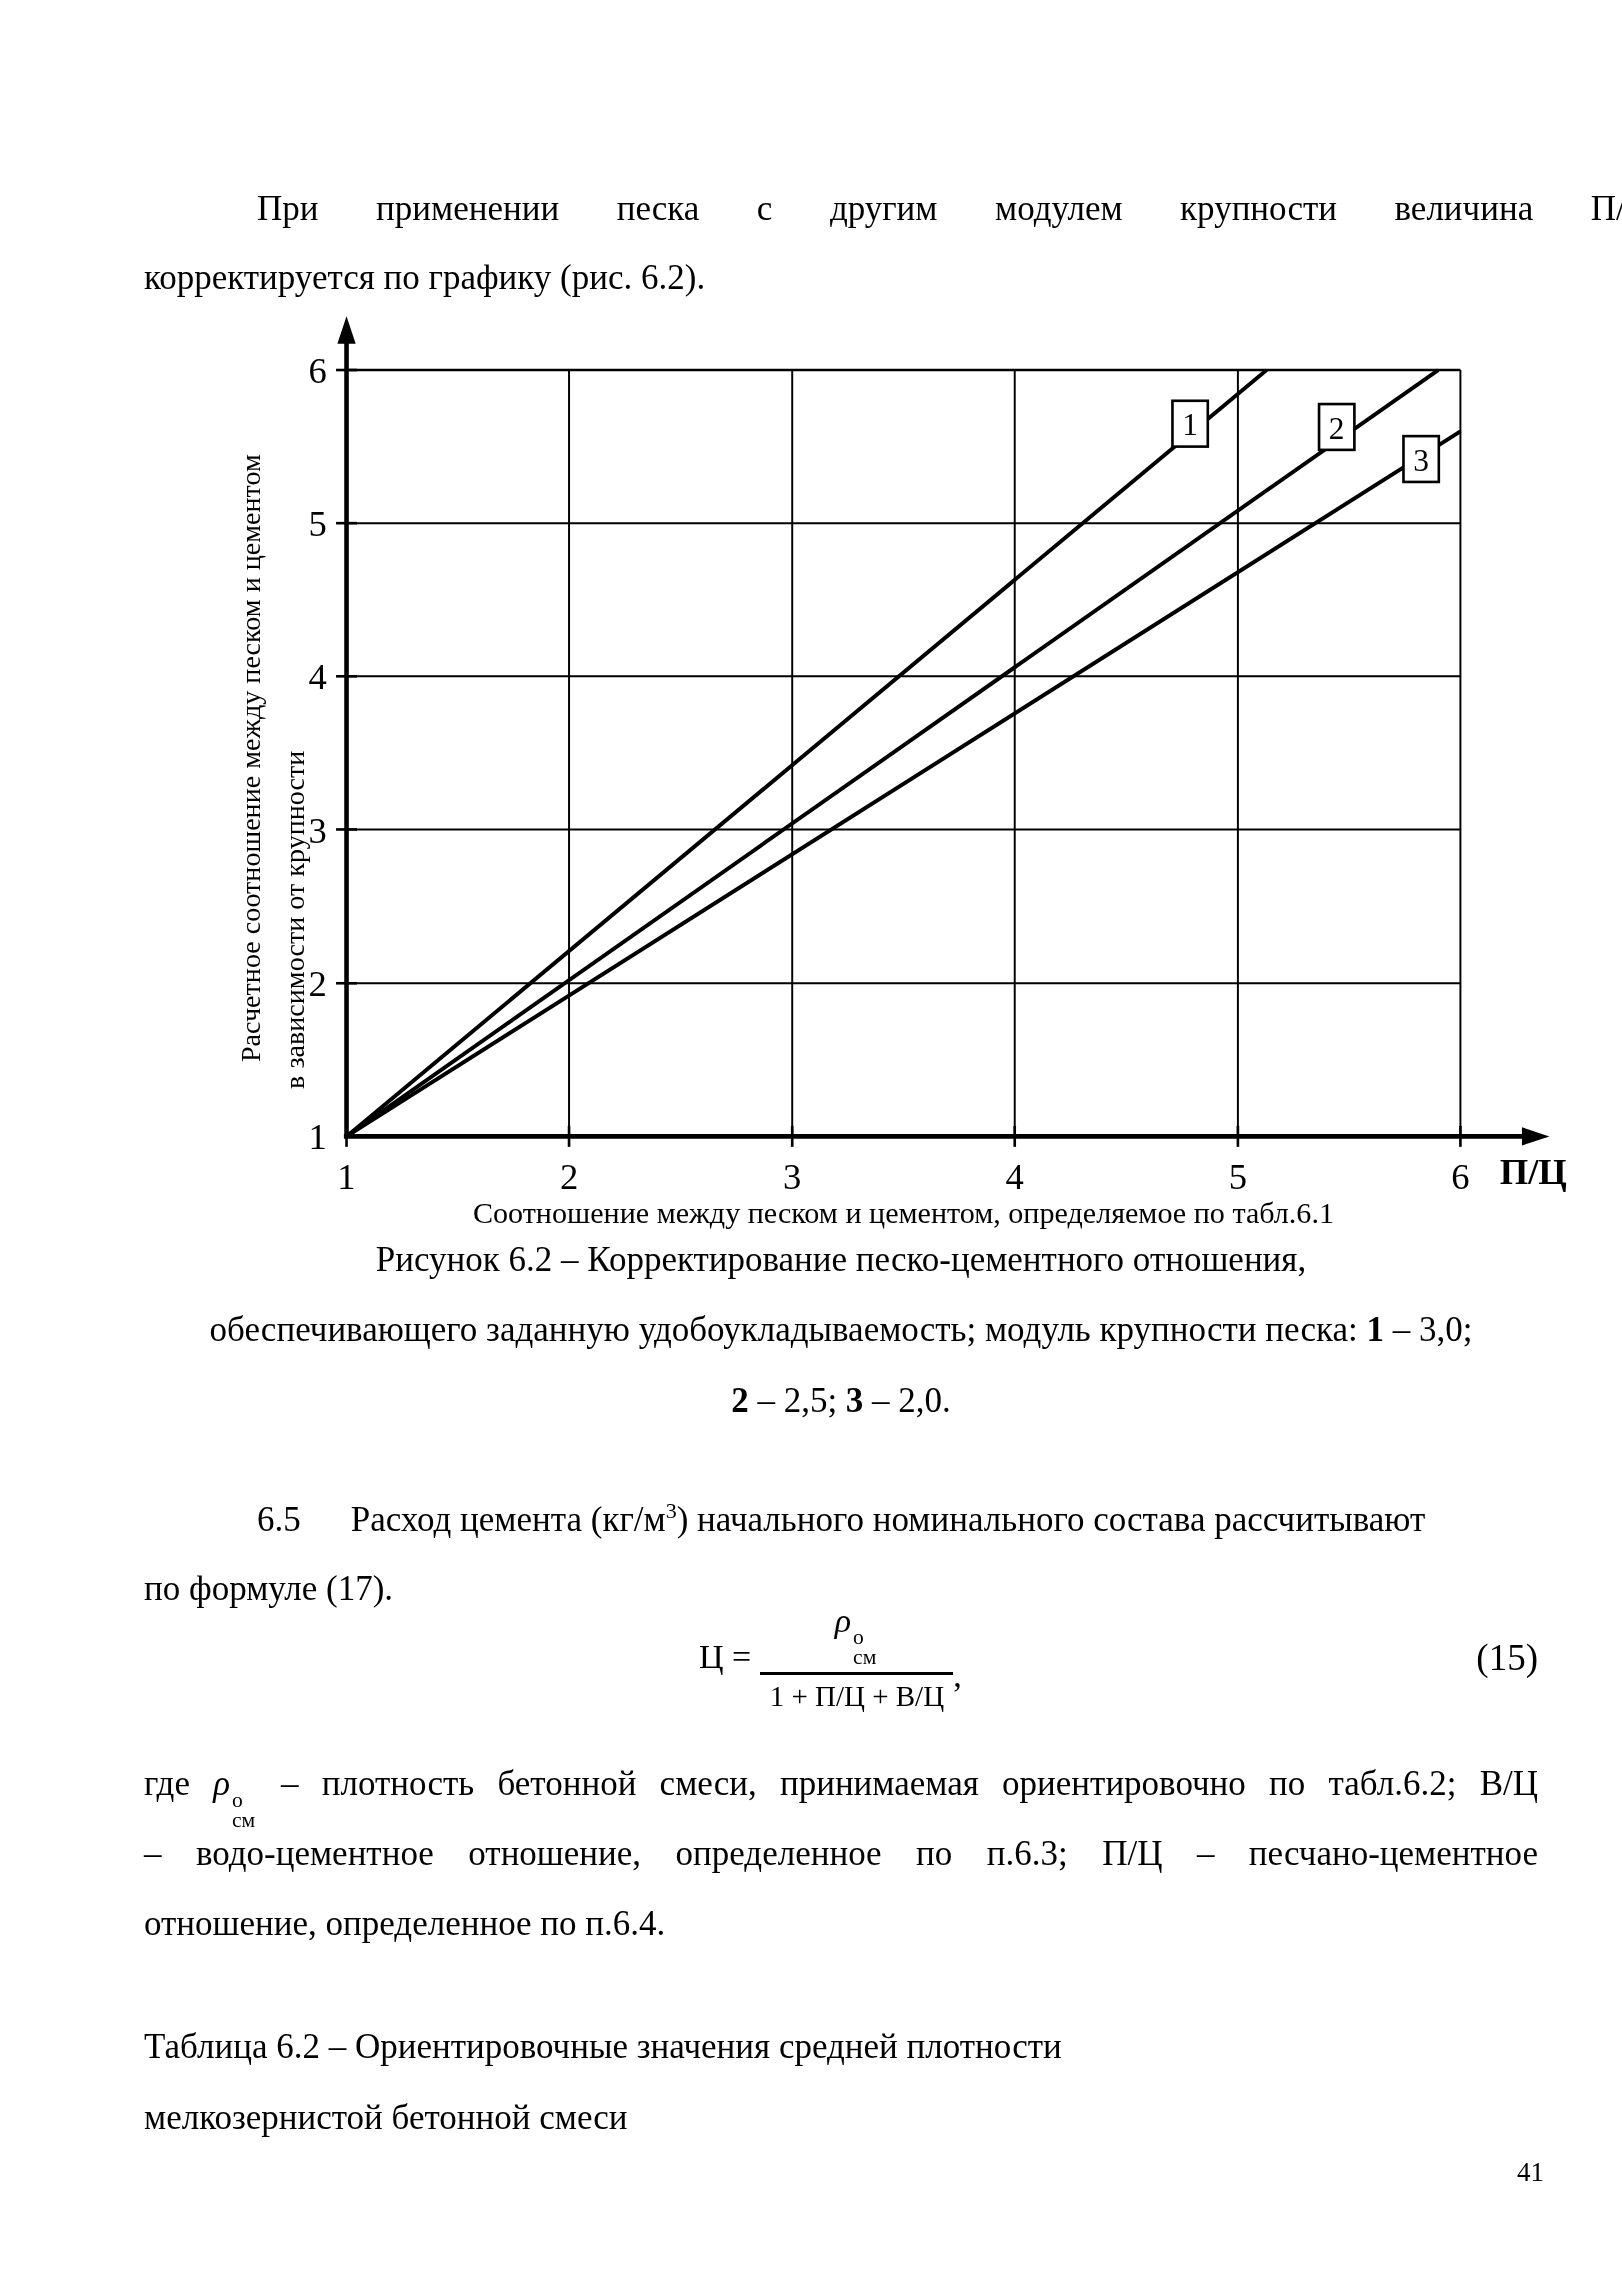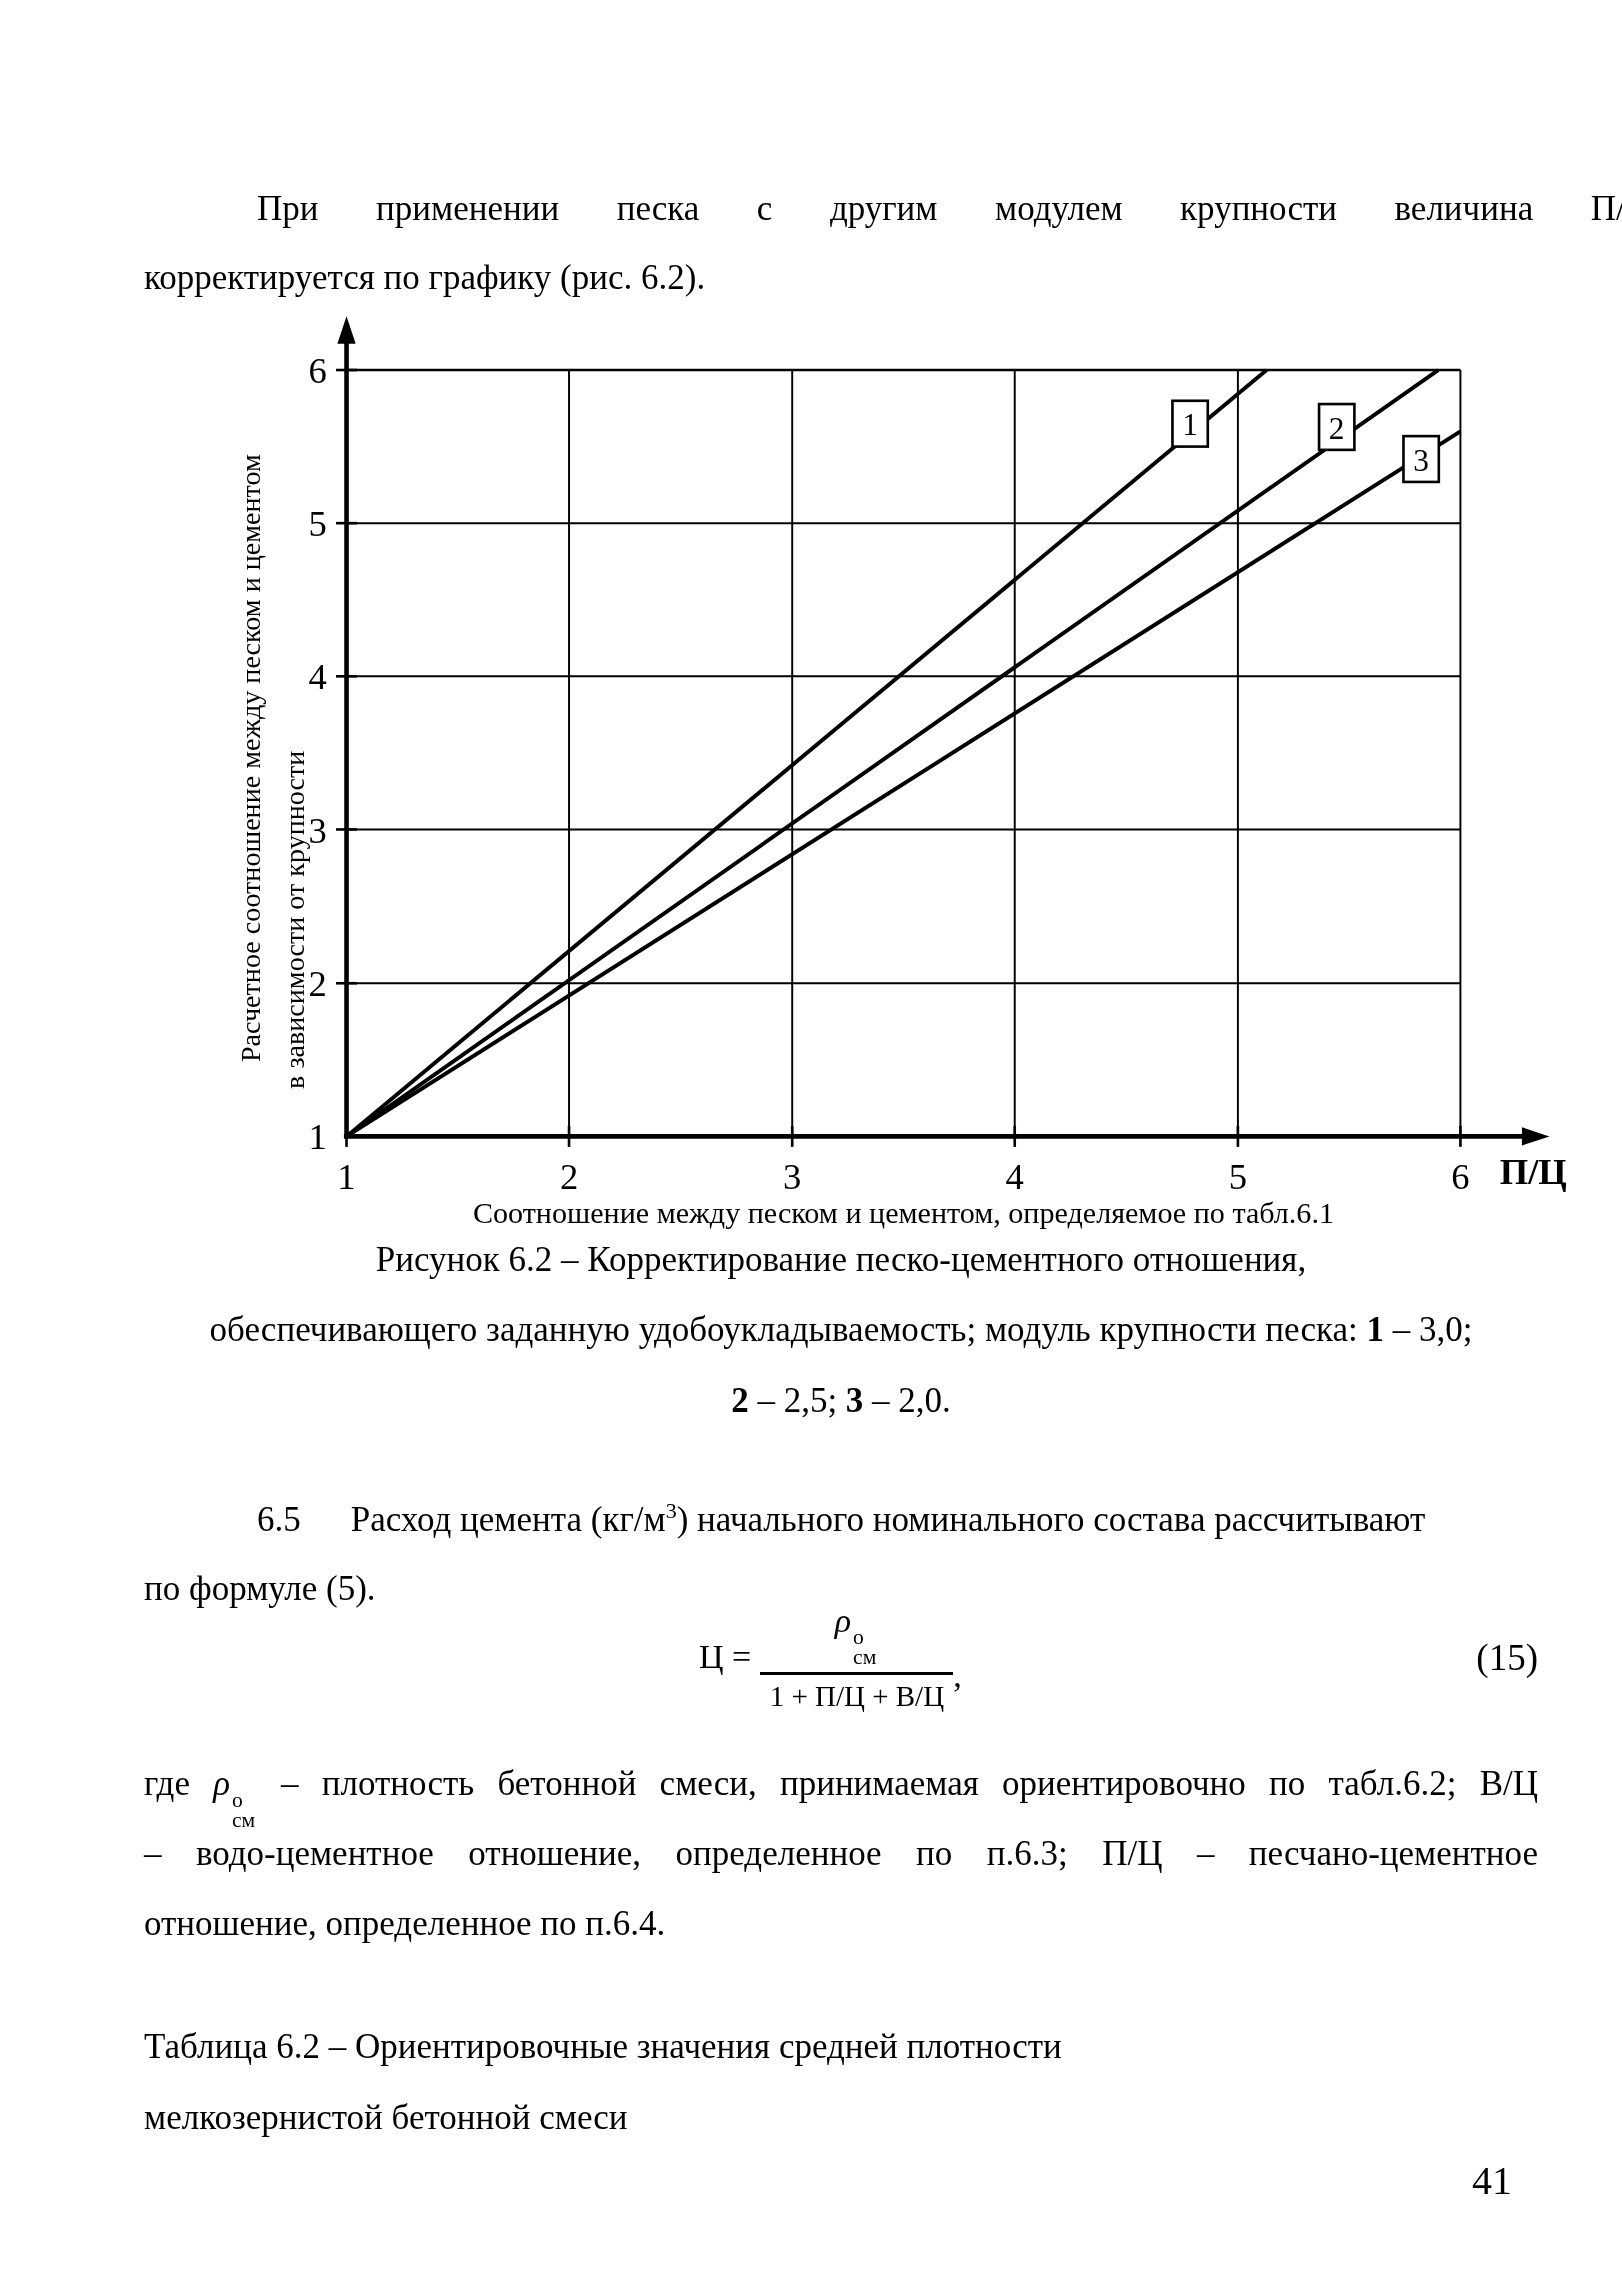--- a/index.html
+++ b/index.html
@@ -29,21 +29,21 @@
   .boxlab{font-size:48px;}
   .formula-row{position:absolute;left:144px;top:1602px;width:1394px;height:151px;}
   .frac{position:absolute;left:555px;top:0;display:flex;align-items:center;}
   .lhs{font-size:34px;margin-right:9.2px;}
   .stack{display:inline-flex;flex-direction:column;align-items:center;}
   .num{font-size:34px;padding:0 18.3px 3.9px 18.3px;}
   .num .rho{font-style:italic;}
   .den{font-size:29px;border-top:3.3px solid #000;padding:5.2px 9.2px 0 9.2px;}
   .fcomma{font-size:34px;align-self:flex-end;margin-bottom:18.3px;}
   .eqnum{position:absolute;right:0;top:34px;font-size:37px;}
-  .pagenum{position:absolute;left:1472px;top:2157px;width:72px;font-size:40px;}
+  .pagenum{position:absolute;left:1472px;top:2157px;width:72px;text-align:right;font-size:27px;}
 </style>
 </head>
 <body>
 
 <div class="page">
 
   <div class="tline just indent" style="top:185px;">
     <span>При применении песка с другим модулем крупности величина П/Ц</span>
   </div>
   <div class="tline" style="top:254px;">
@@ -141,21 +141,21 @@
     <span>обеспечивающего заданную удобоукладываемость; модуль крупности песка: </span><span class="b">1</span><span> – 3,0;</span>
   </div>
   <div class="tline center" style="top:1377px;">
     <span class="b">2</span><span> – 2,5; </span><span class="b">3</span><span> – 2,0.</span>
   </div>
 
   <div class="tline" style="top:1496px;">
     <span class="indent" style="padding-left:113px;margin-top:31px;">6.5</span><span style="display:inline-block;width:50px;"></span><span>Расход цемента (кг/м</span><sup class="small">3</sup><span>) начального номинального состава рассчитывают</span>
   </div>
   <div class="tline" style="top:1565px;">
-    <span>по формуле (5).</span>
+    <span>по формуле (17).</span>
   </div>
 
   <div class="formula-row">
     <div class="frac">
       <span class="lhs"><span>Ц</span><span> = </span></span>
       <span class="stack">
         <span class="num"><span class="rho">ρ</span><span class="supsub">
               <span>о</span>
               <span>см</span>
             </span></span>

